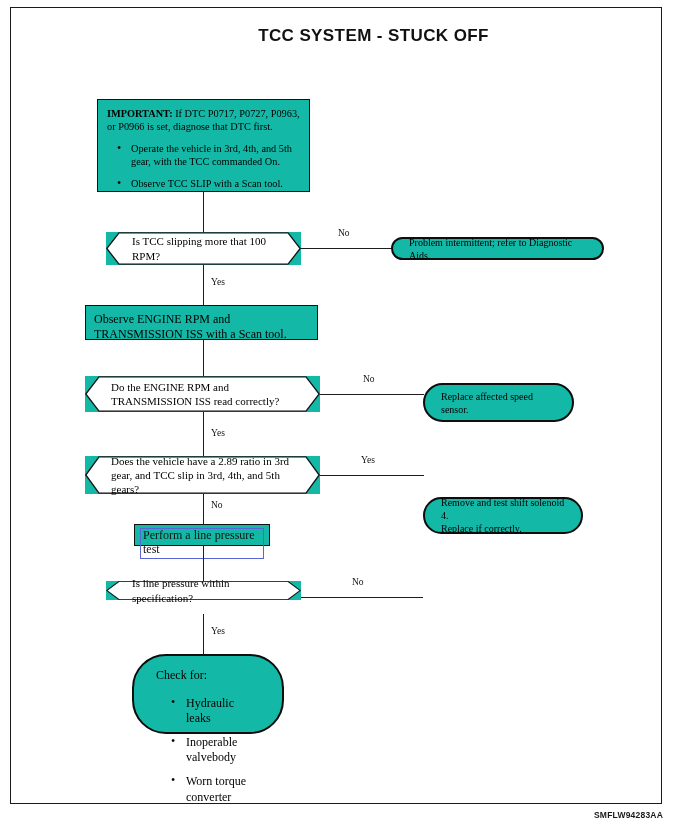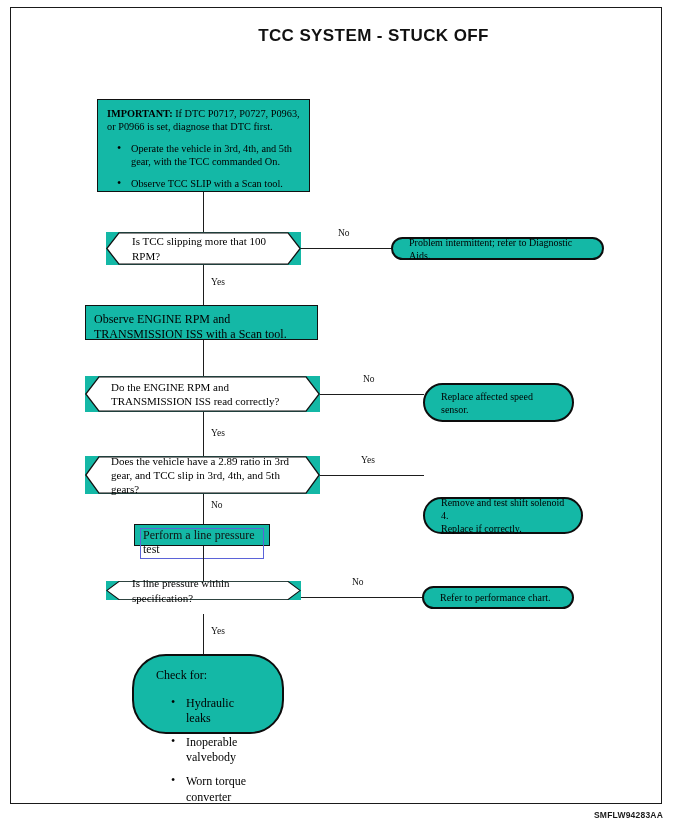--- a/index.html
+++ b/index.html
@@ -280,23 +280,20 @@
   <div class="node decision" style="left:106px; top:581px; width:195px; height:19px;">
     <svg class="hex" viewBox="0 0 195 33" preserveAspectRatio="none">
       <polygon points="13,0.8 182,0.8 194.2,16.5 182,32.2 13,32.2 0.8,16.5" fill="#ffffff" stroke="#111111" stroke-width="1.3"></polygon>
     </svg>
     <div class="hex-text">Is line pressure within specification?</div>
   </div>
 
   <div class="hline" style="left:301px; top:597px; width:122px;"></div>
   <div class="branch-label" style="left:352px; top:577px;">No</div>
 
-  <div class="node term" style="left:422px; top:586px; width:152px; height:23px;">
-    <span>Refer to performance chart.</span>
-  </div>
 
   <div class="vline" style="left:203px; top:614px; height:40px;"></div>
   <div class="branch-label" style="left:211px; top:626px;">Yes</div>
 
   <div class="node checkbox-node" style="left:132px; top:654px; width:152px; height:80px;">
     <div class="cf-title">Check for:</div>
     <ul>
       <li>Hydraulic leaks</li>
       <li>Inoperable valvebody</li>
       <li>Worn torque converter</li>

